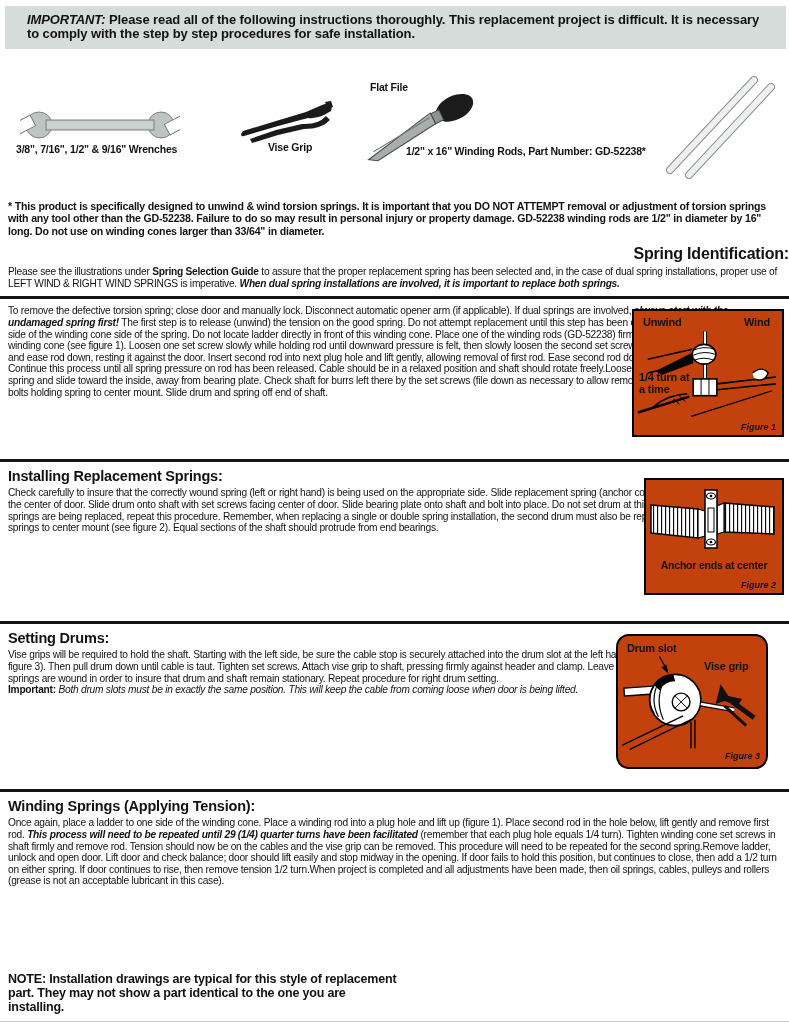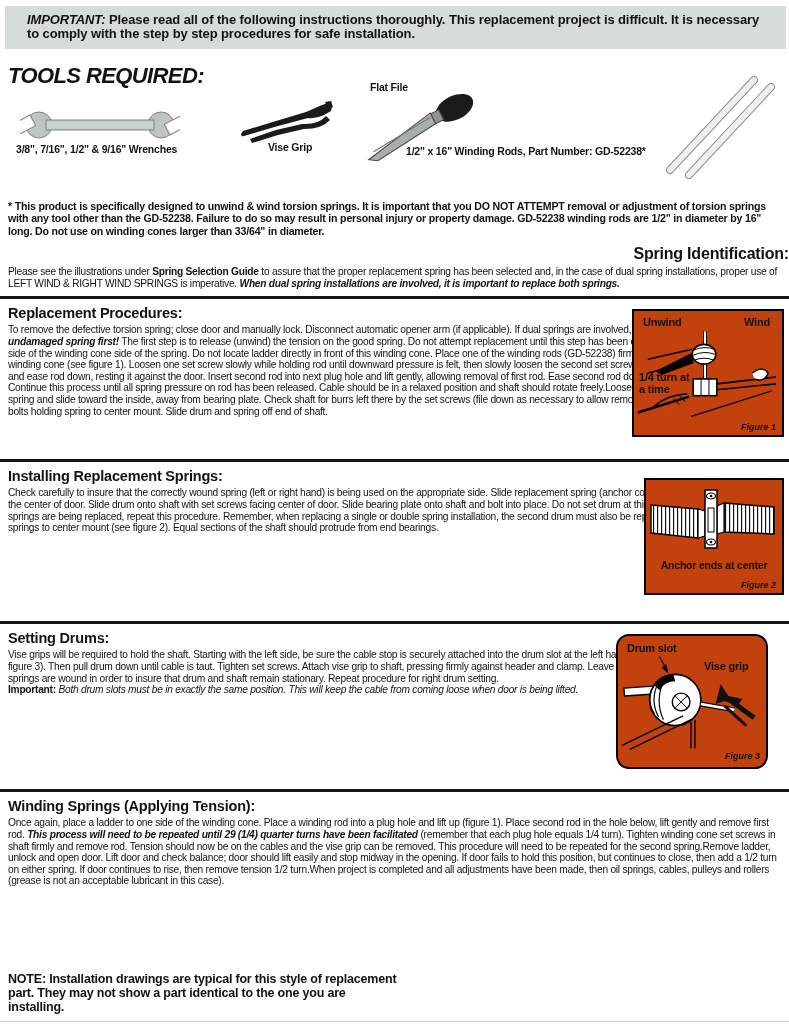--- a/index.html
+++ b/index.html
@@ -49,21 +49,20 @@
   .bottom-rule{position:absolute;left:0;top:1021px;width:789px;border-top:1px solid #c6ccc9;}
 </style>
 </head>
 <body>
 
 <div class="page">
 
   <div class="banner"><span class="run-bi">IMPORTANT:</span><span class="run-b"> Please read all of the following instructions thoroughly. This replacement project is difficult. It is necessary to comply with the step by step procedures for safe installation.</span></div>
 
   <div class="tools">
-    <div class="tools-heading">TOOLS REQUIRED:</div>
 
     <svg class="tool-art" style="left:20px;top:55px" width="160" height="42" viewBox="0 0 160 42">
       <circle cx="19" cy="21" r="13" fill="#bdc4c2" stroke="#7c8482" stroke-width="1"></circle>
       <circle cx="141" cy="21" r="13" fill="#bdc4c2" stroke="#7c8482" stroke-width="1"></circle>
       <rect x="26" y="16" width="108" height="10" fill="#bdc4c2" stroke="#7c8482" stroke-width="1"></rect>
       <rect x="27" y="17.5" width="106" height="7" fill="#cdd3d1"></rect>
       <rect x="-6" y="15" width="20" height="12" fill="#ffffff" stroke="#7c8482" stroke-width="1" transform="rotate(-28 4 21)"></rect>
       <rect x="146" y="15" width="20" height="12" fill="#ffffff" stroke="#7c8482" stroke-width="1" transform="rotate(-28 156 21)"></rect>
     </svg>
     <div class="tool-caption" style="left:16px;top:94px">3/8", 7/16", 1/2" &amp; 9/16" Wrenches</div>
@@ -99,21 +98,20 @@
   <div class="para disclaimer"><span class="run-b">* This product is specifically designed to unwind &amp; wind torsion springs. It is important that you DO NOT ATTEMPT removal or adjustment of torsion springs with any tool other than the GD-52238. Failure to do so may result in personal injury or property damage. GD-52238 winding rods are 1/2" in diameter by 16" long. Do not use on winding cones larger than 33/64" in diameter.</span></div>
 
   <div class="spring-id">
     <div class="sec-heading small">Spring Identification:</div>
     <div class="para"><span>Please see the illustrations under </span><span class="run-b">Spring Selection Guide</span><span> to assure that the proper replacement spring has been selected and, in the case of dual spring installations, proper use of LEFT WIND &amp; RIGHT WIND SPRINGS is imperative. </span><span class="run-bi">When dual spring installations are involved, it is important to replace both springs.</span></div>
   </div>
 
   <div class="hr"></div>
 
   <div class="section rp">
-    <div class="sec-heading">Replacement Procedures:</div>
     <div class="para"><span>To remove the defective torsion spring; close door and manually lock. Disconnect automatic opener arm (if applicable). If dual springs are involved, </span><span class="run-bi">always start with the undamaged spring first!</span><span> The first step is to release (unwind) the tension on the good spring. Do not attempt replacement until this step has been completed. Locate a ladder to one side of the winding cone side of the spring. Do not locate ladder directly in front of this winding cone. Place one of the winding rods (GD-52238) firmly in a plug hole located on the winding cone (see figure 1). Loosen one set screw slowly while holding rod until downward pressure is felt, then slowly loosen the second set screw. Resist full downward pressure and ease rod down, resting it against the door. Insert second rod into next plug hole and lift gently, allowing removal of first rod. Ease second rod down and rest it against door. Continue this process until all spring pressure on rod has been released. Cable should be in a relaxed position and shaft should rotate freely.Loosen set screws on drum of broken spring and slide toward the inside, away from bearing plate. Check shaft for burrs left there by the set screws (file down as necessary to allow removal of drum and spring). Remove bolts holding spring to center mount. Slide drum and spring off end of shaft.</span></div>
 
     <div class="figbox f1">
       <span class="figlbl" style="left:9px;top:5px">Unwind</span>
       <span class="figlbl" style="right:12px;top:5px">Wind</span>
       <svg class="fig-art" style="top:18px" width="144" height="90" viewBox="0 0 146 90">
         <line x1="72" y1="2" x2="72" y2="50" stroke="#000" stroke-width="4"></line>
         <line x1="72" y1="2" x2="72" y2="50" stroke="#fff" stroke-width="2"></line>
         <path d="M14 30 L59 20" stroke="#000" stroke-width="1.6" fill="none"></path>
         <path d="M14 44 L60 33" stroke="#000" stroke-width="1.6" fill="none"></path>

